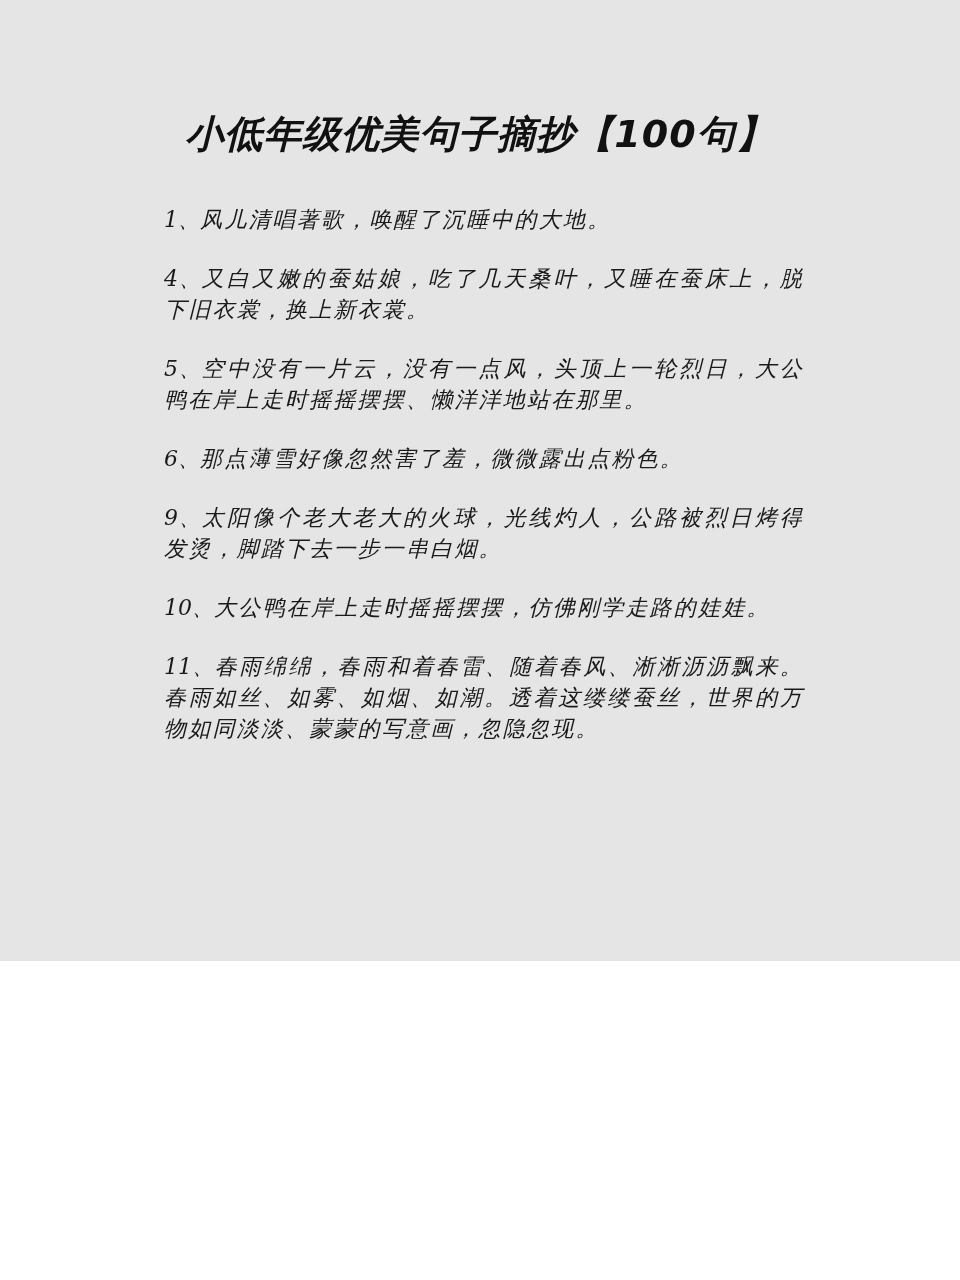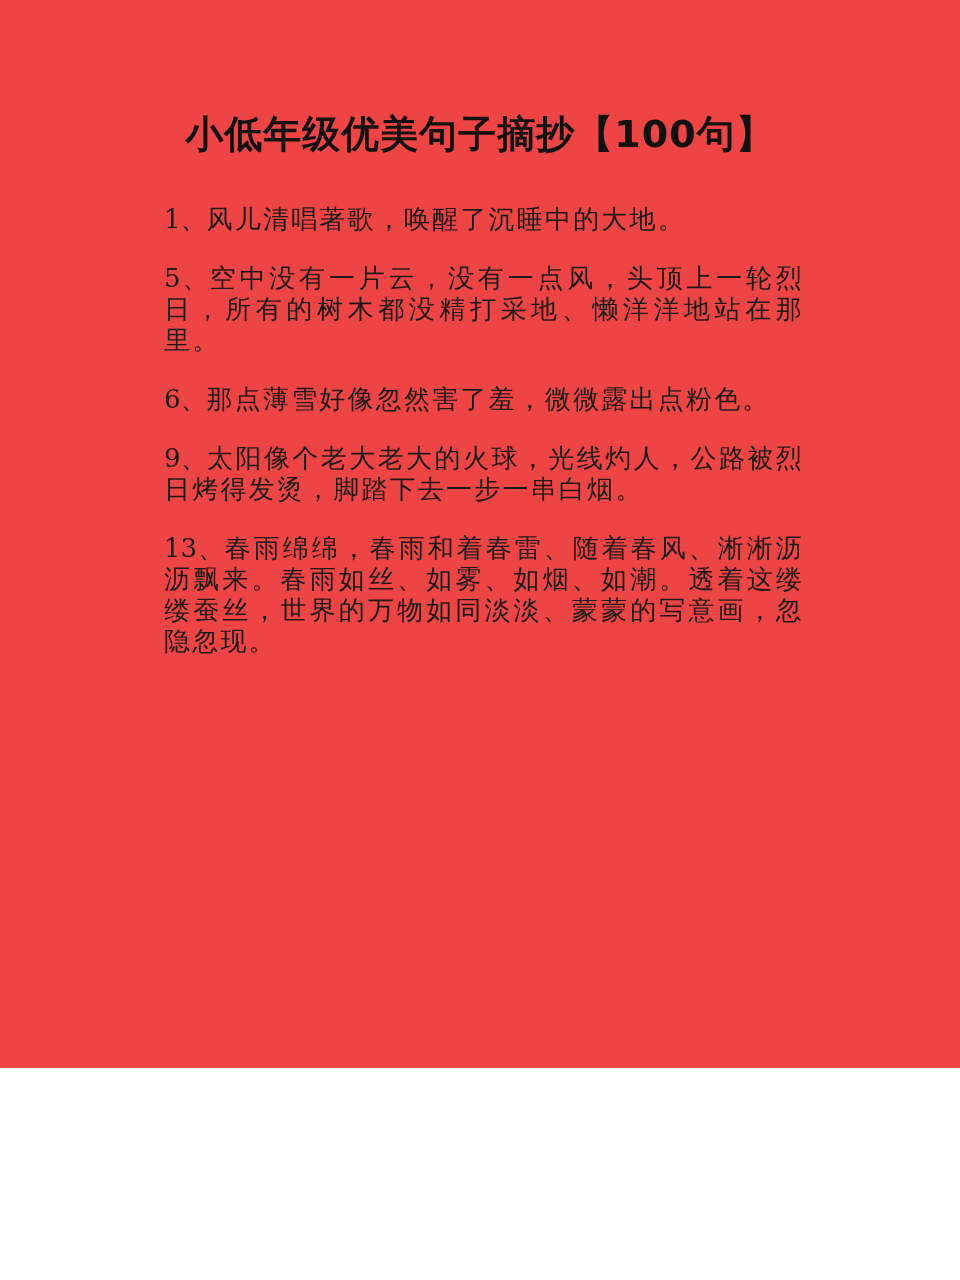--- a/index.html
+++ b/index.html
@@ -11,61 +11,64 @@
       width: 960px;
       height: 1280px;
       position: relative;
       overflow: hidden;
       color: #1a1a1a;
     }
     .page {
       position: absolute;
       left: 0; top: 0;
       width: 960px;
-      height: 1068px;
-      background: #ef4444;
+      height: 961px;
+      background: #e5e5e5;
+      font-style: italic;
     }
     .title {
       position: absolute;
       left: 0;
       top: 106px;
       width: 960px;
       text-align: center;
       font-family: "DejaVu Sans", "Liberation Sans", sans-serif;
       font-size: 38px;
       font-weight: bold;
       letter-spacing: 1px;
       line-height: 56px;
       color: #111111;
     }
     .content {
       position: absolute;
       left: 164px;
       top: 204px;
       width: 640px;
       font-family: "DejaVu Serif", "Liberation Serif", serif;
-      font-size: 26px;
+      font-size: 22px;
       line-height: 31px;
       letter-spacing: 2.2px;
       color: #1a1a1a;
     }
     .sentence {
       margin: 0 0 28px 0;
       text-align: justify;
     }
     .sentence .num {
       letter-spacing: 0;
     }
   </style>
 </head>
 <body>
 
 <div class="page">
   <div class="title">小低年级优美句子摘抄【100句】</div>
 
   <div class="content">
     <p class="sentence"><span class="num">1、</span><span>风儿清唱著歌，唤醒了沉睡中的大地。</span></p>
-    <p class="sentence"><span class="num">5、</span><span>空中没有一片云，没有一点风，头顶上一轮烈日，所有的树木都没精打采地、懒洋洋地站在那里。</span></p>
+    <p class="sentence"><span class="num">4、</span><span>又白又嫩的蚕姑娘，吃了几天桑叶，又睡在蚕床上，脱下旧衣裳，换上新衣裳。</span></p>
+    <p class="sentence"><span class="num">5、</span><span>空中没有一片云，没有一点风，头顶上一轮烈日，大公鸭在岸上走时摇摇摆摆、懒洋洋地站在那里。</span></p>
     <p class="sentence"><span class="num">6、</span><span>那点薄雪好像忽然害了羞，微微露出点粉色。</span></p>
     <p class="sentence"><span class="num">9、</span><span>太阳像个老大老大的火球，光线灼人，公路被烈日烤得发烫，脚踏下去一步一串白烟。</span></p>
-    <p class="sentence"><span class="num">13、</span><span>春雨绵绵，春雨和着春雷、随着春风、淅淅沥沥飘来。春雨如丝、如雾、如烟、如潮。透着这缕缕蚕丝，世界的万物如同淡淡、蒙蒙的写意画，忽隐忽现。</span></p>
+    <p class="sentence"><span class="num">10、</span><span>大公鸭在岸上走时摇摇摆摆，仿佛刚学走路的娃娃。</span></p>
+    <p class="sentence"><span class="num">11、</span><span>春雨绵绵，春雨和着春雷、随着春风、淅淅沥沥飘来。春雨如丝、如雾、如烟、如潮。透着这缕缕蚕丝，世界的万物如同淡淡、蒙蒙的写意画，忽隐忽现。</span></p>
   </div>
 </div>
 
 </body></html>

